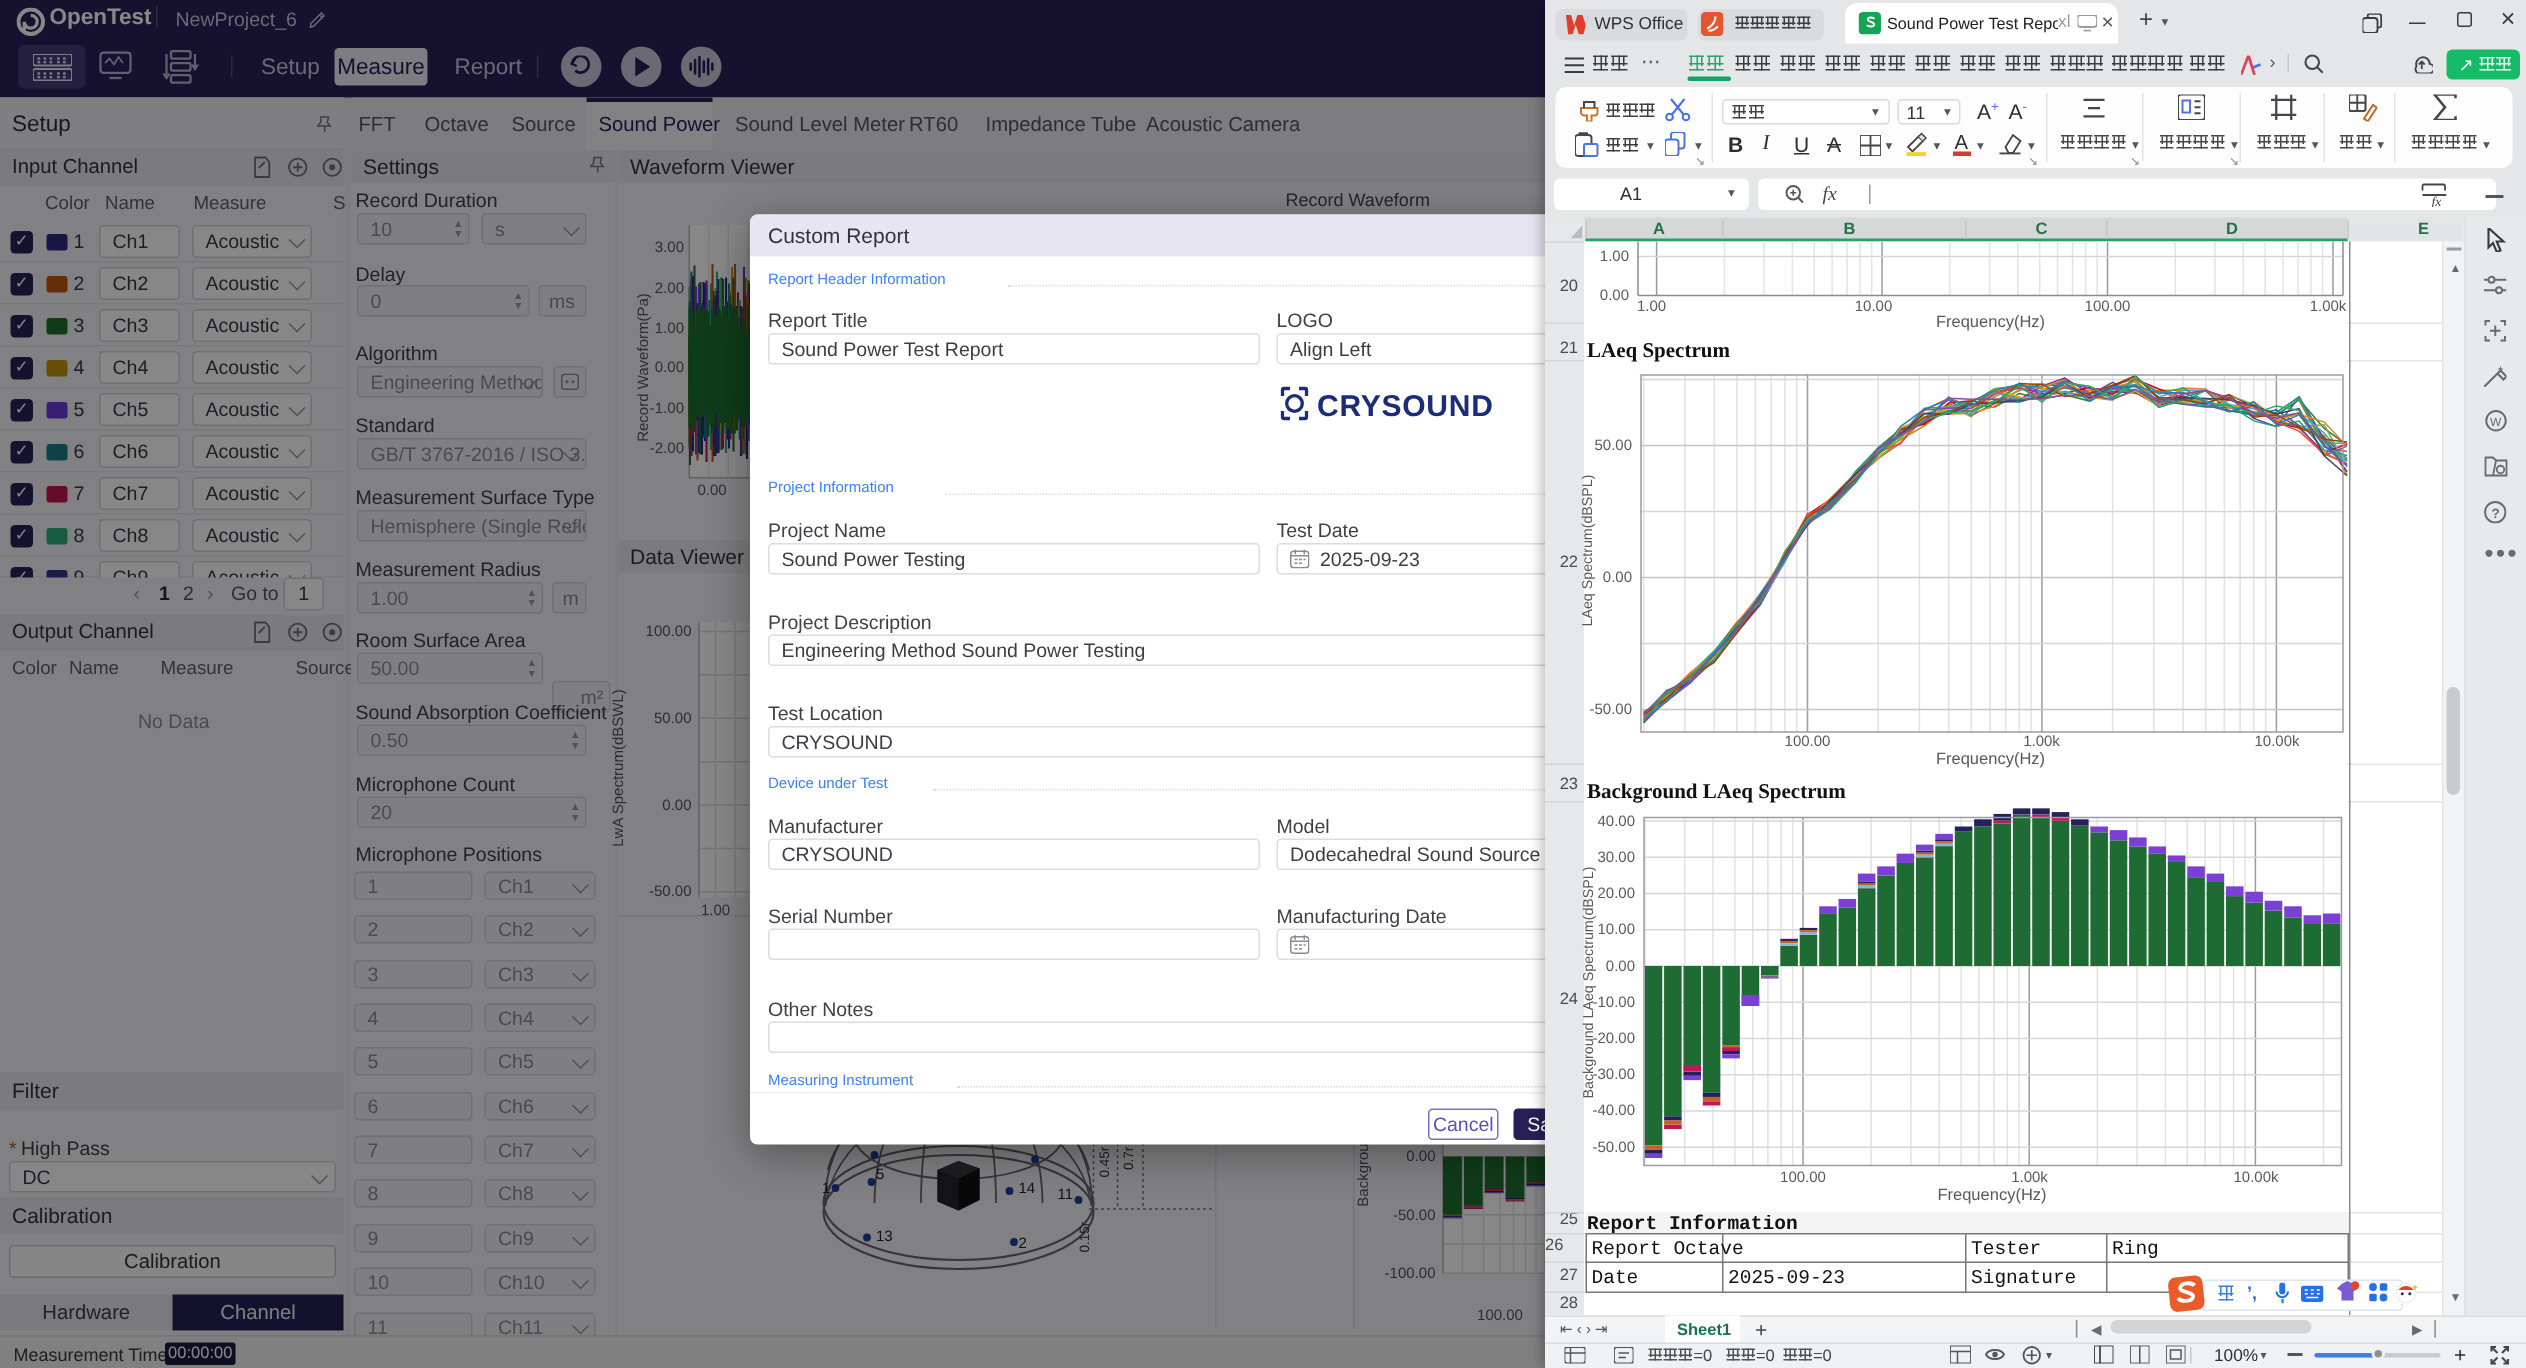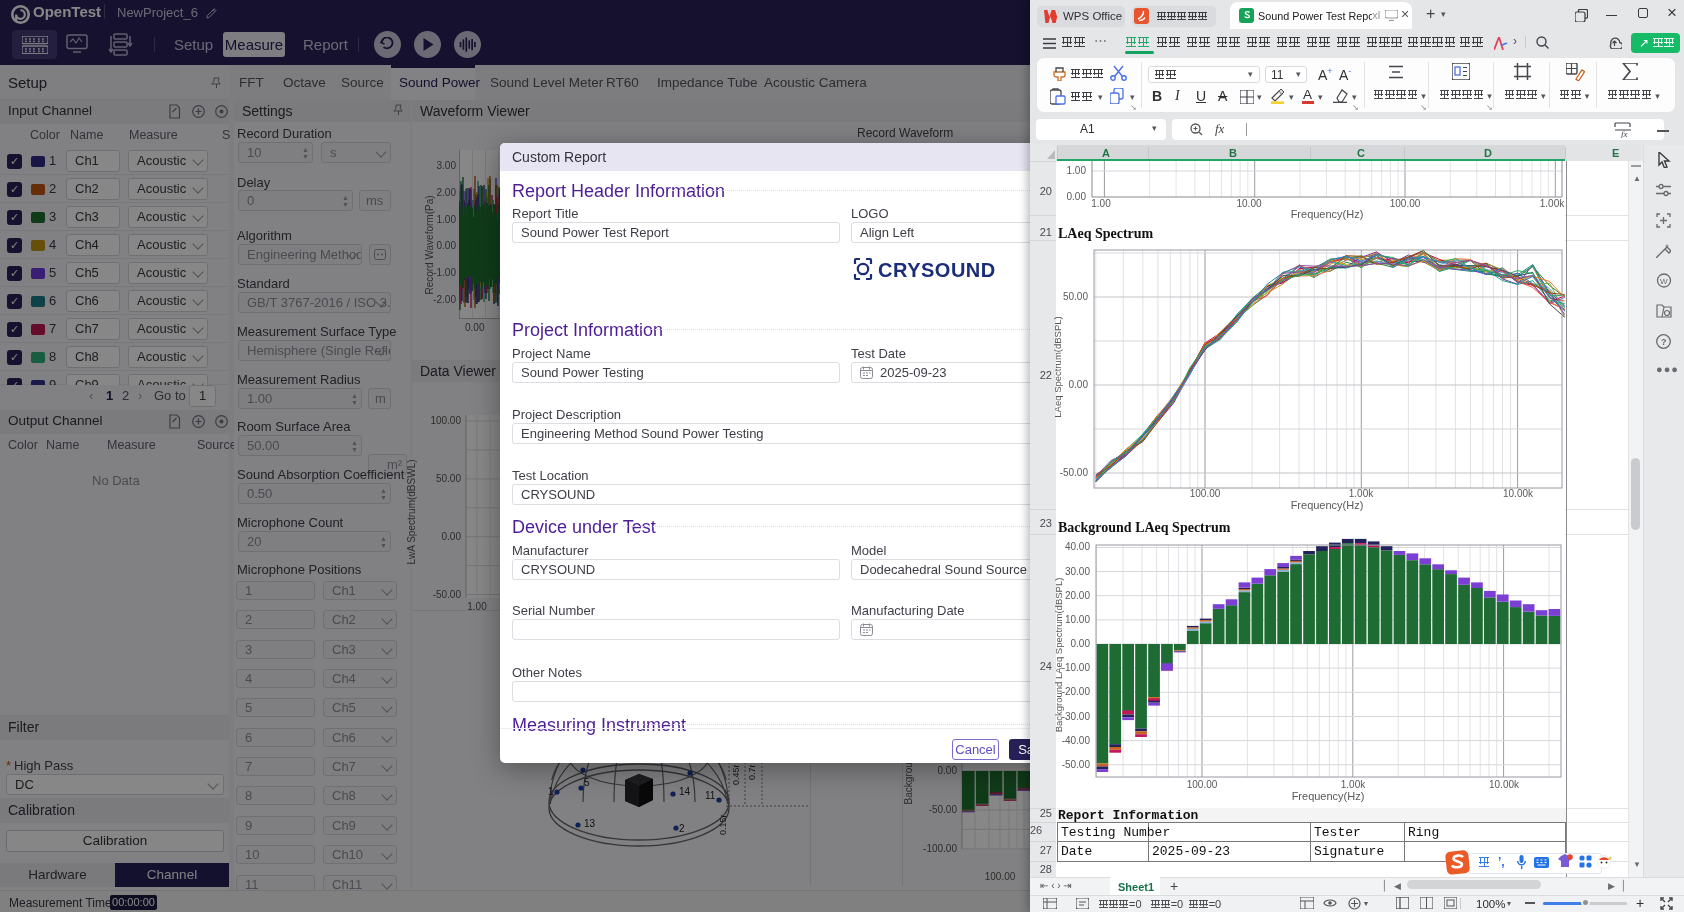--- a/index.html
+++ b/index.html
@@ -24,21 +24,21 @@
 .inp.act{background:#fff;color:#3A3A44}
 .chev{position:absolute;width:8px;height:8px;border-right:1.5px solid #9A9AA5;border-bottom:1.5px solid #9A9AA5;transform:rotate(45deg)}
 .spin{position:absolute;width:8px;color:#9A9AA5;font-size:7px;line-height:7px}
 .row-b{border-bottom:1px solid #E4E4EA}
 .cbx{position:absolute;width:15px;height:15px;background:#272357;border-radius:3px;color:#fff;font-size:11px;line-height:15px;text-align:center}
 .sw{position:absolute;width:14px;height:11px;border-radius:2px}
 .tabtxt{position:absolute;font-size:13.5px;color:#55555f;white-space:nowrap}
 
 #modal{position:absolute;left:500px;top:143px;width:560px;height:620px;background:#fff;border-radius:5px;box-shadow:0 6px 28px rgba(0,0,0,.35);z-index:50;font-size:13px}
 #modal .mh{position:absolute;left:0;top:0;width:100%;height:28px;background:#E8E5F2;border-radius:5px 5px 0 0;color:#33333B;font-size:14px;line-height:28px;padding-left:12px}
-#modal .sect{position:absolute;color:#4c1d95;font-size:18px;white-space:nowrap}
+#modal .sect{position:absolute;color:#3b82f6;font-size:10px;white-space:nowrap}
 #modal .dots{position:absolute;border-top:1px dotted #DCDCE2;height:0}
 #modal .mlbl{position:absolute;color:#3F3F49;font-size:13px;white-space:nowrap}
 #modal .minp{position:absolute;height:21px;border:1px solid #DCDCE2;border-radius:3px;background:#fff;color:#3C3C46;font-size:13px;line-height:19px;padding-left:8px;white-space:nowrap}
 
 #wps{position:absolute;left:1030px;top:0;width:654px;height:912px;background:#E5E6E8;box-shadow:-3px 0 8px rgba(0,0,0,.25);z-index:60;overflow:hidden}
 #wps .pill{position:absolute;height:21px;background:#d9dbde;border-radius:5px;font-size:11.5px;color:#2F2F33;line-height:21px;white-space:nowrap}
 .wbtn{position:absolute;font-size:13px;color:#2E2E33;white-space:nowrap}
 .wtxt{font-size:12px;color:#38383D}
 .serif{font-family:Liberation Mono, monospace}
 .glabel{color:#217346}
@@ -1019,21 +1019,21 @@
       <div class="abs" style="left:27px;top:808px;width:509px;height:14px;background:#F4F4F4"></div>
       <div class="abs serif" style="left:28px;top:808px;font-size:13px;font-weight:bold;color:#111">Report Information</div>
       <div class="abs" style="left:27px;top:822px;width:509px;height:1px;background:#777"></div>
       <div class="abs" style="left:27px;top:841px;width:509px;height:1px;background:#777"></div>
       <div class="abs" style="left:27px;top:861px;width:509px;height:1px;background:#777"></div>
       <div class="abs" style="left:27px;top:822px;width:1px;height:40px;background:#777"></div>
       <div class="abs" style="left:118px;top:822px;width:1px;height:40px;background:#777"></div>
       <div class="abs" style="left:280px;top:822px;width:1px;height:40px;background:#777"></div>
       <div class="abs" style="left:374px;top:822px;width:1px;height:40px;background:#777"></div>
       <div class="abs" style="left:535px;top:822px;width:1px;height:40px;background:#777"></div>
-      <div class="abs serif" style="left:31px;top:825px;font-size:13px;color:#111">Testing Number</div>
+      <div class="abs serif" style="left:31px;top:825px;font-size:13px;color:#111">Report Octave</div>
       <div class="abs serif" style="left:284px;top:825px;font-size:13px;color:#111">Tester</div>
       <div class="abs serif" style="left:378px;top:825px;font-size:13px;color:#111">Ring</div>
       <div class="abs serif" style="left:31px;top:844px;font-size:13px;color:#111">Date</div>
       <div class="abs serif" style="left:122px;top:844px;font-size:13px;color:#111">2025-09-23</div>
       <div class="abs serif" style="left:284px;top:844px;font-size:13px;color:#111">Signature</div>
       <div class="abs" style="left:599px;top:161px;width:14px;height:716px;background:#F2F3F4"></div>
       <div class="abs" style="left:601px;top:165px;width:10px;height:2px;background:#9a9aa0"></div>
       <div class="abs" style="left:603px;top:174px;font-size:8px;color:#6a6a70">▲</div>
       <div class="abs" style="left:601px;top:458px;width:9px;height:72px;background:#C9CBCE;border-radius:5px"></div>
       <div class="abs" style="left:603px;top:860px;font-size:8px;color:#6a6a70">▼</div>

